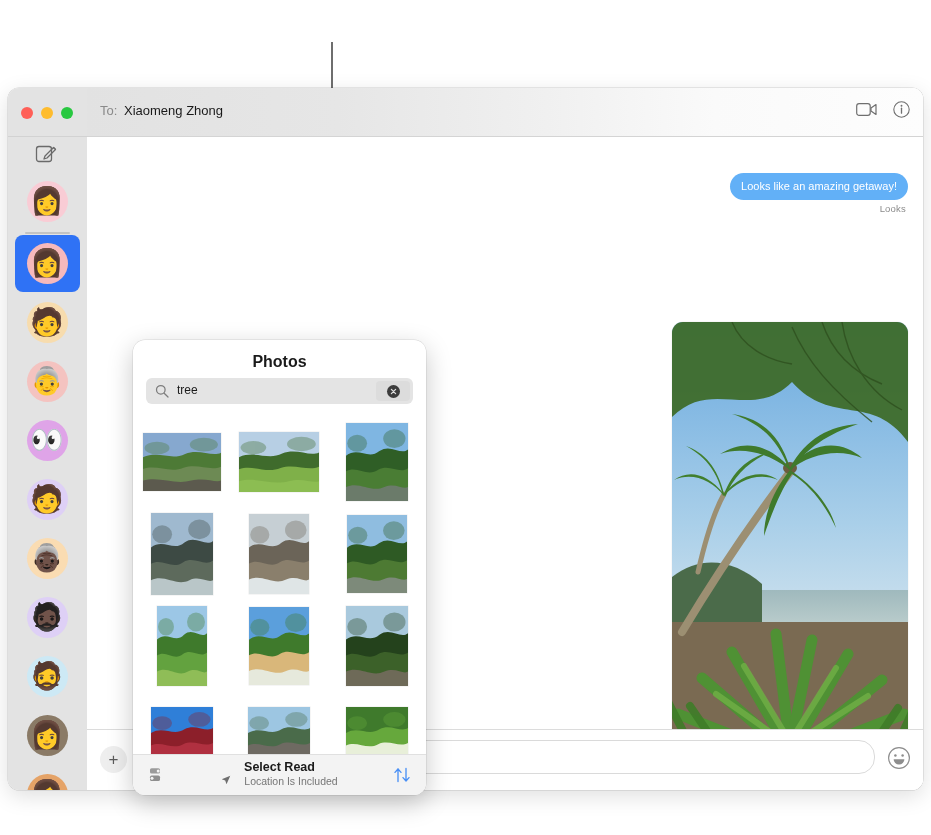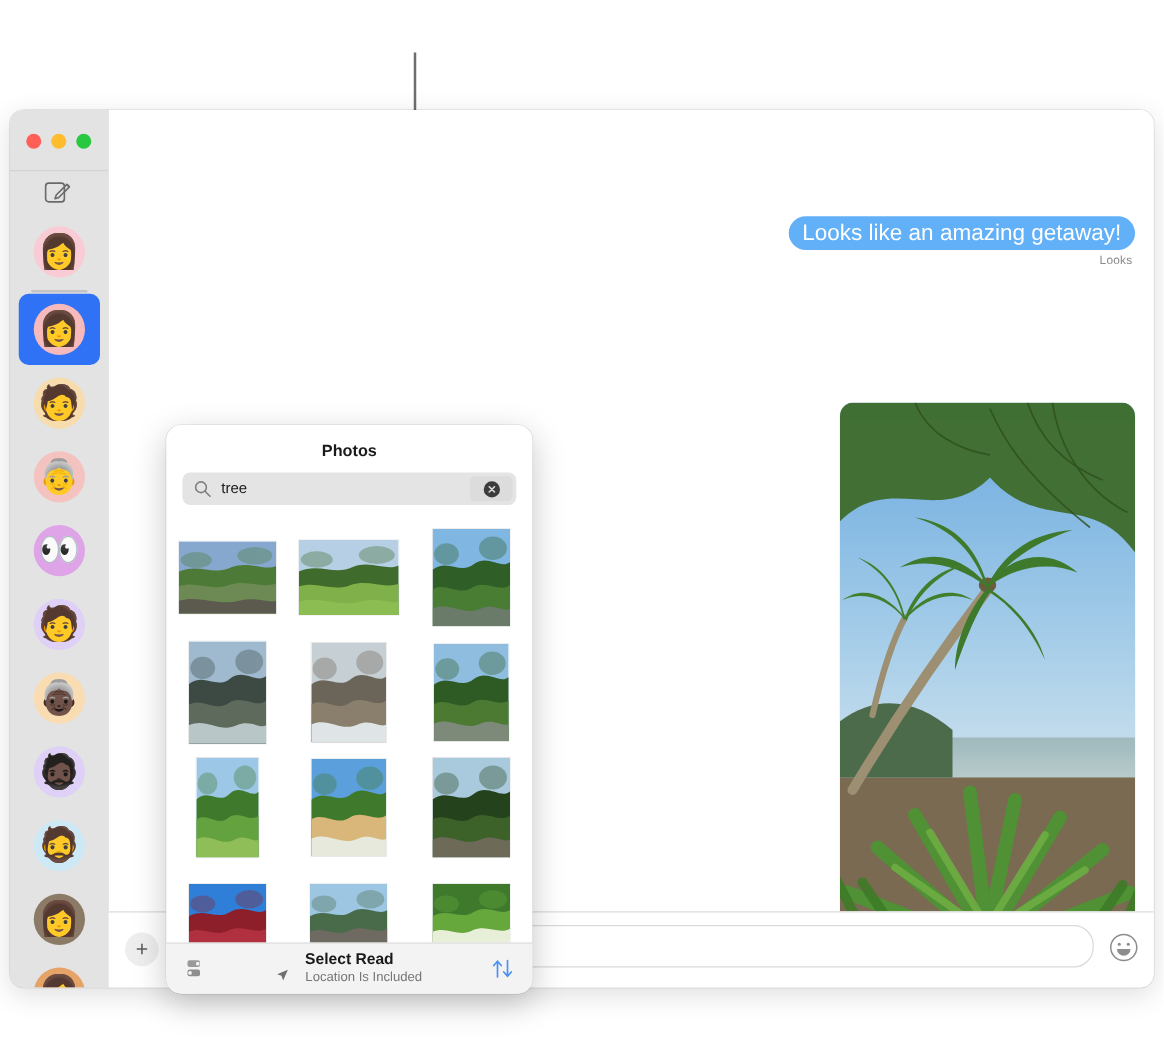--- a/index.html
+++ b/index.html
@@ -162,21 +162,21 @@
     overflow: hidden;
   }
   .bubble-row {
     display: flex;
     justify-content: flex-end;
     padding-right: 15px;
   }
   .bubble {
     background: #62b0f7;
     color: #ffffff;
-    font-size: 18px;
+    font-size: 11px;
     line-height: 16px;
     padding: 5px 11px 6px 11px;
     border-radius: 15px;
     max-width: 340px;
     position: relative;
   }
   .bubble.tail::after {
     content: "";
     position: absolute;
     right: -4px;
@@ -246,21 +246,21 @@
     top: 340px;
     width: 293px;
     height: 455px;
     background: #ffffff;
     border-radius: 12px;
     box-shadow: 0 0 0 0.5px rgba(0,0,0,0.12), 0 8px 26px rgba(0,0,0,0.22);
     overflow: hidden;
   }
   .po-title {
     text-align: center;
-    font-size: 13px;
+    font-size: 16px;
     font-weight: bold;
     color: #1a1a1a;
     padding-top: 13px;
   }
   .searchbar {
     position: absolute;
     left: 13px; top: 38px;
     right: 13px;
     height: 26px;
     background: #e4e4e4;
@@ -403,20 +403,39 @@
           <div class="sb-item">
             <div class="avatar" style="background: rgb(138, 122, 102);">👩</div>
           </div>
           <div class="sb-item">
             <div class="avatar" style="background: rgb(229, 163, 103);">👩</div>
           </div>
         </div>
     </div>
 
     <div class="main">
+      <div class="titlebar">
+        <div class="to-label">To:</div>
+        <div class="to-name">Xiaomeng Zhong</div>
+        <div class="tb-icons">
+          <span>
+            <svg width="21" height="15" viewBox="0 0 21 15">
+              <rect x="0.7" y="1.7" width="13.5" height="11.6" rx="2.4" fill="none" stroke="#6f6f6f" stroke-width="1.2"></rect>
+              <path d="M15 6 L20 2.6 L20 12.4 L15 9 Z" fill="none" stroke="#6f6f6f" stroke-width="1.2" stroke-linejoin="round"></path>
+            </svg>
+          </span>
+          <span>
+            <svg width="17" height="17" viewBox="0 0 17 17">
+              <circle cx="8.5" cy="8.5" r="7.7" fill="none" stroke="#6f6f6f" stroke-width="1.1"></circle>
+              <circle cx="8.5" cy="4.7" r="0.95" fill="#6f6f6f"></circle>
+              <rect x="7.85" y="6.6" width="1.3" height="6.2" rx="0.6" fill="#6f6f6f"></rect>
+            </svg>
+          </span>
+        </div>
+      </div>
 
       <div class="convo">
         <div style="height:37px"></div>
         <div id="message-list">
             <div class="bubble-row" style="margin-top: 0px;">
               <div class="bubble" style="background: rgb(98, 176, 247);">Looks like an amazing getaway!</div>
             </div>
           </div>
         <div class="read-label">Looks</div>
 

